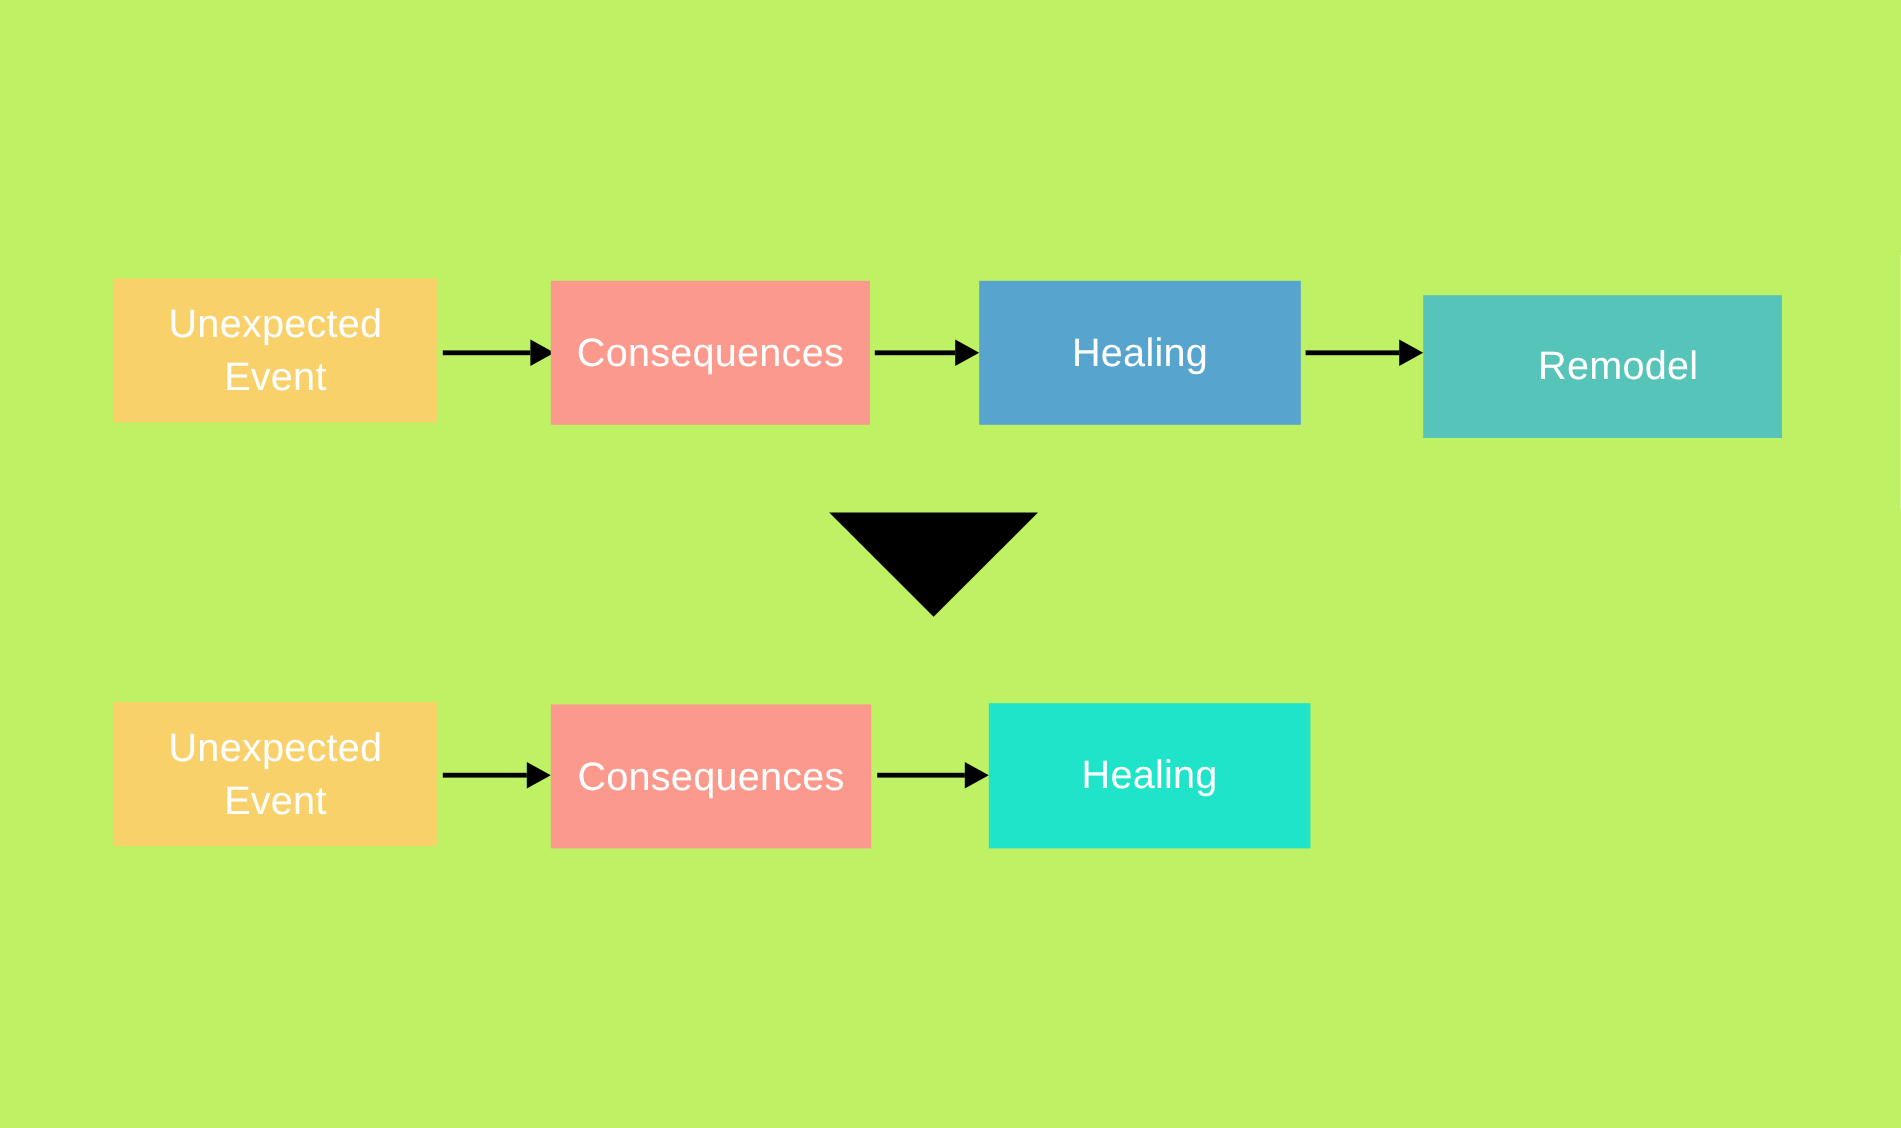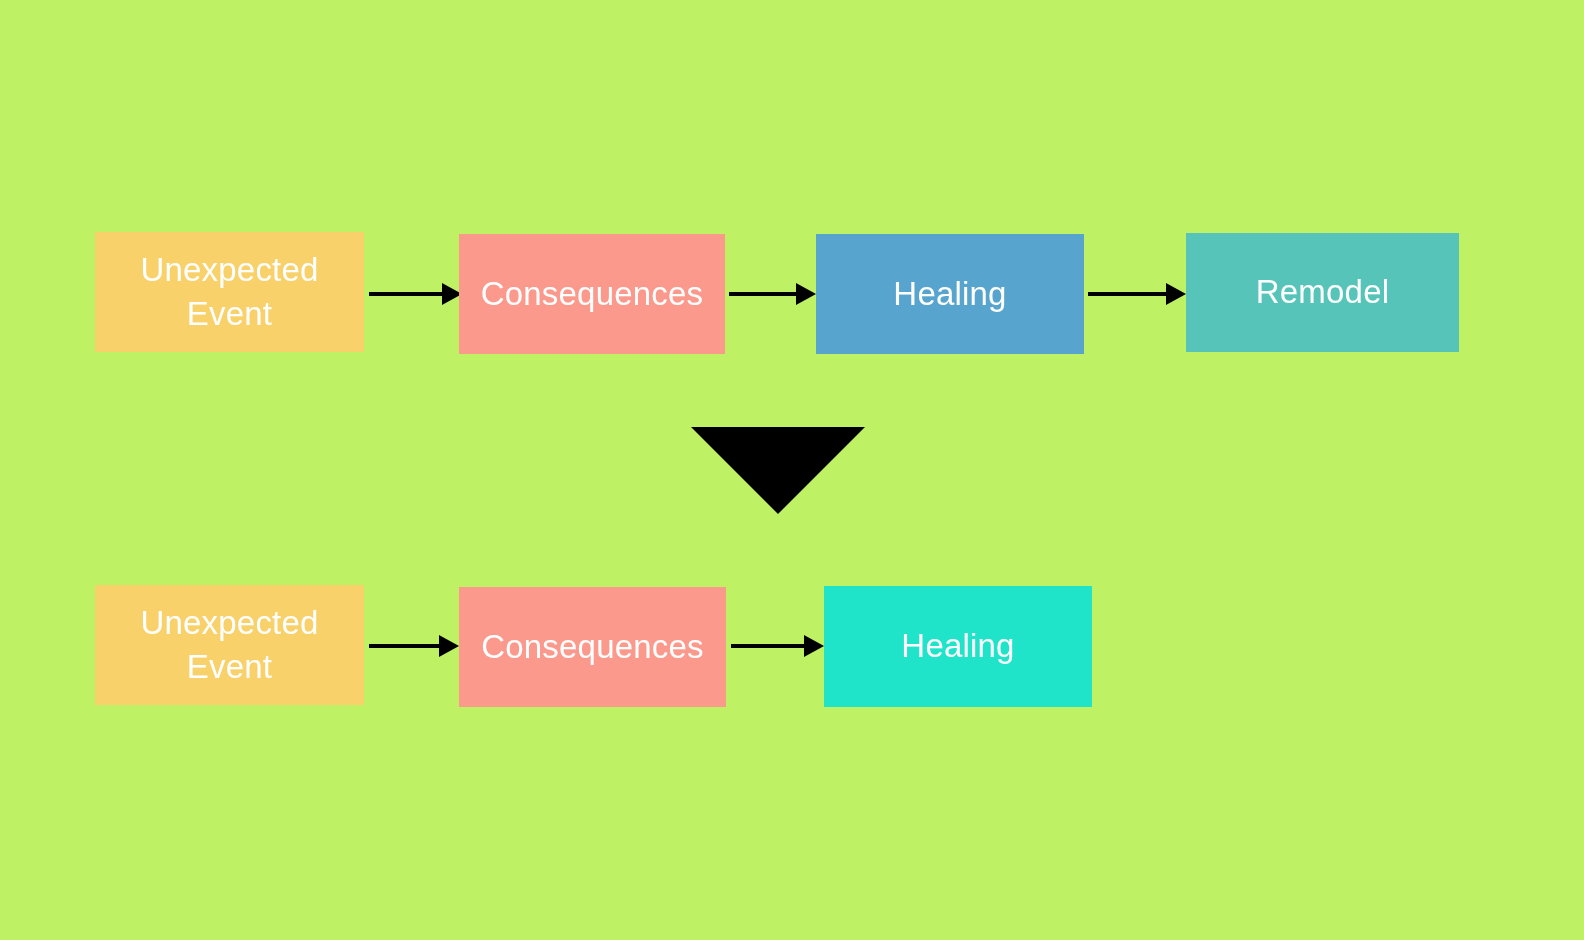--- a/index.html
+++ b/index.html
@@ -74,21 +74,21 @@
   </div>
 
   <div class="arrow" style="left: 729px; top: 292px; width: 67px; color: rgb(0, 0, 0);"></div>
 
   <div class="node" style="left: 816px; top: 234px; width: 268px; height: 120px; background-color: rgb(87, 164, 206);">
     <span>Healing</span>
   </div>
 
   <div class="arrow" style="left: 1088px; top: 292px; width: 78px; color: rgb(0, 0, 0);"></div>
 
-  <div class="node" style="left: 1186px; top: 233px; width: 273px; height: 119px; background-color: rgb(87, 196, 186);">
+  <div class="node" style="left: 1186px; top: 246px; width: 273px; height: 119px; background-color: rgb(87, 196, 186); padding-left: 26px;">
     <span>Remodel</span>
   </div>
 
   <div class="big-triangle" style="left: 691px; top: 427px; border-top-color: rgb(0, 0, 0);"></div>
 
   <div class="node" style="left: 95px; top: 585px; width: 269px; height: 120px; background-color: rgb(248, 209, 107);">
     <span>Unexpected</span>
     <span>Event</span>
   </div>
 

